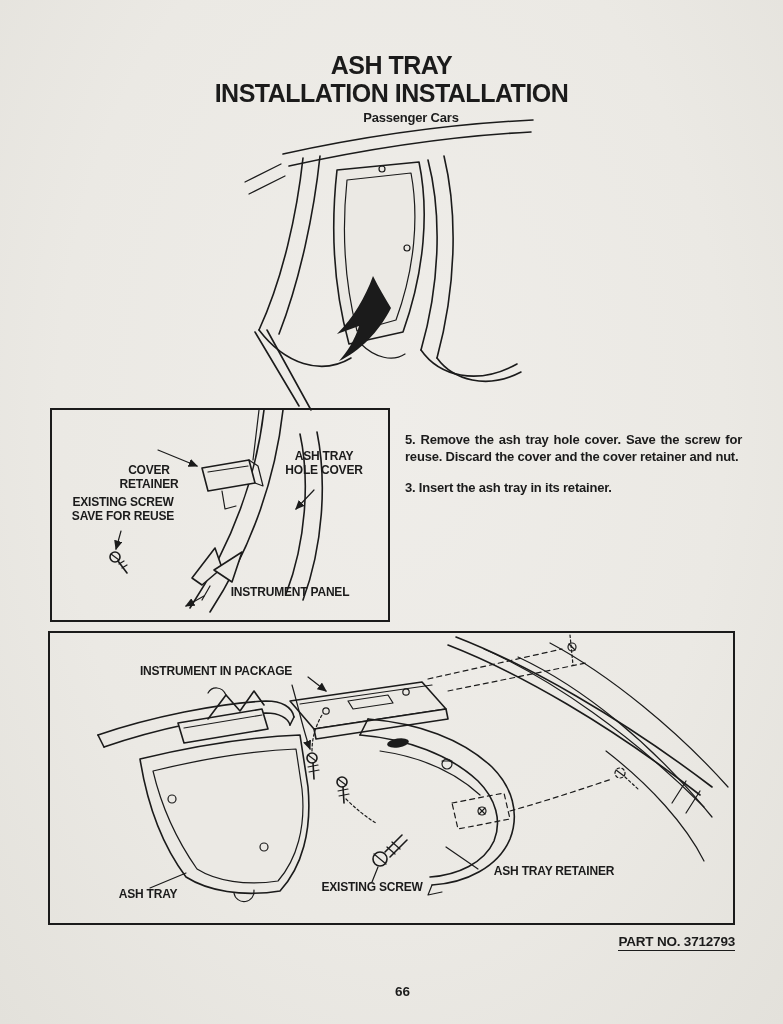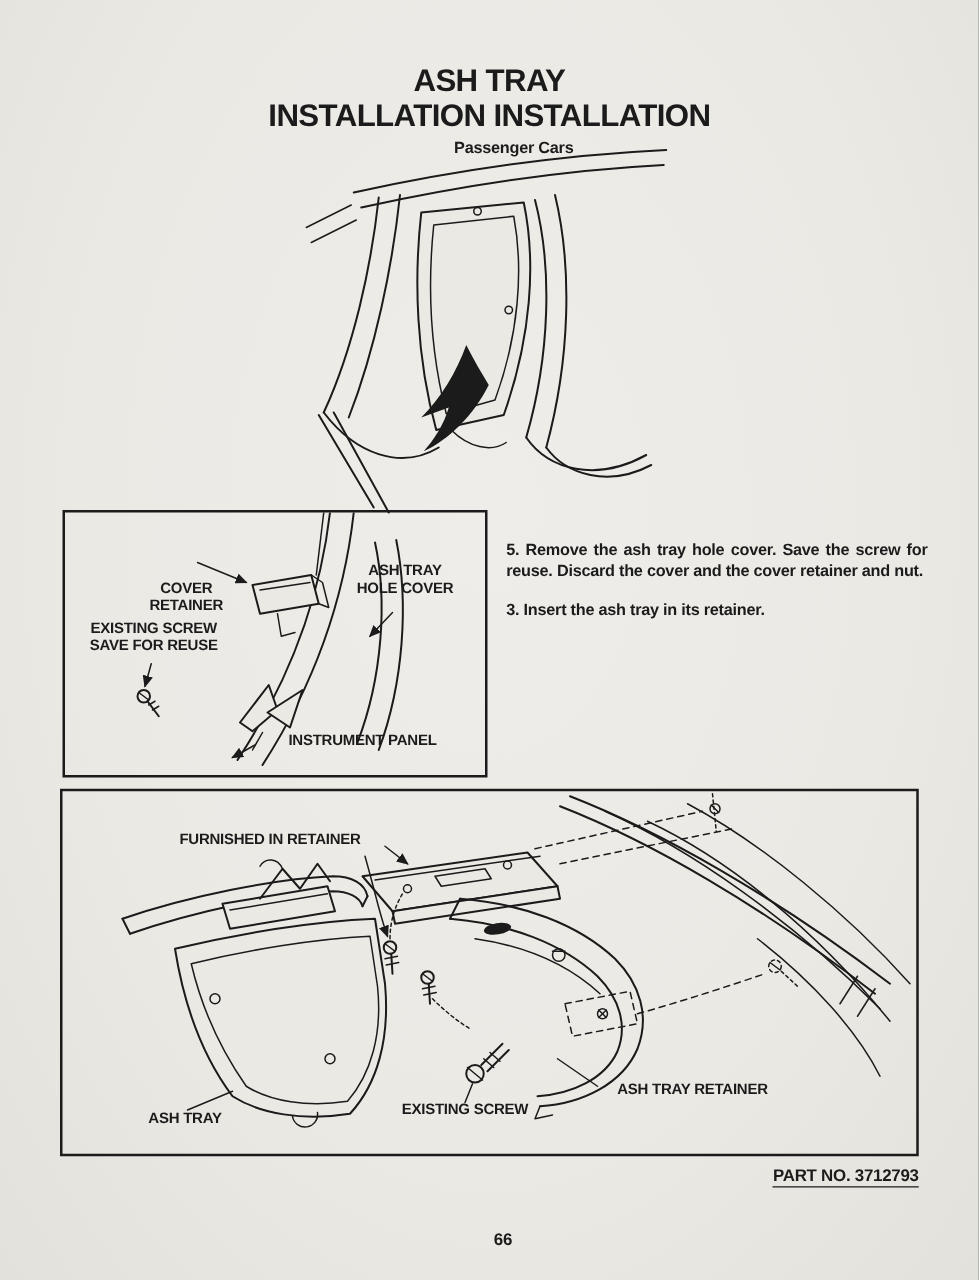--- a/index.html
+++ b/index.html
@@ -221,21 +221,21 @@
         <circle class="thin" cx="214" cy="214" r="4"></circle>
         <path class="thin" d="M184 260 A10 10 0 0 0 204 257"></path>
       </g>
 
       <path class="thin" d="M100 255 L136 240"></path>
       <path class="thin" d="M322 249 L328 234"></path>
       <path class="thin" d="M428 236 L396 214"></path>
       <path class="thin" marker-end="url(#ahB)" d="M258 44 L276 58"></path>
       <path class="thin" marker-end="url(#ahB)" d="M242 52 C250 80 254 100 260 116"></path>
     </svg>
-    <div class="lbl" style="left:74px;top:32px;width:184px;">FURNISHED IN RETAINER</div>
+    <div class="lbl" style="left:74px;top:32px;width:184px;">INSTRUMENT IN PACKAGE</div>
     <div class="lbl" style="left:44px;top:255px;width:108px;">ASH TRAY</div>
     <div class="lbl" style="left:252px;top:248px;width:140px;">EXISTING SCREW</div>
     <div class="lbl" style="left:398px;top:232px;width:212px;">ASH TRAY RETAINER</div>
   </div>
 
   <div class="part-no">
     <span>PART NO. 3712793</span>
   </div>
   <div class="page-num">66</div>
 

